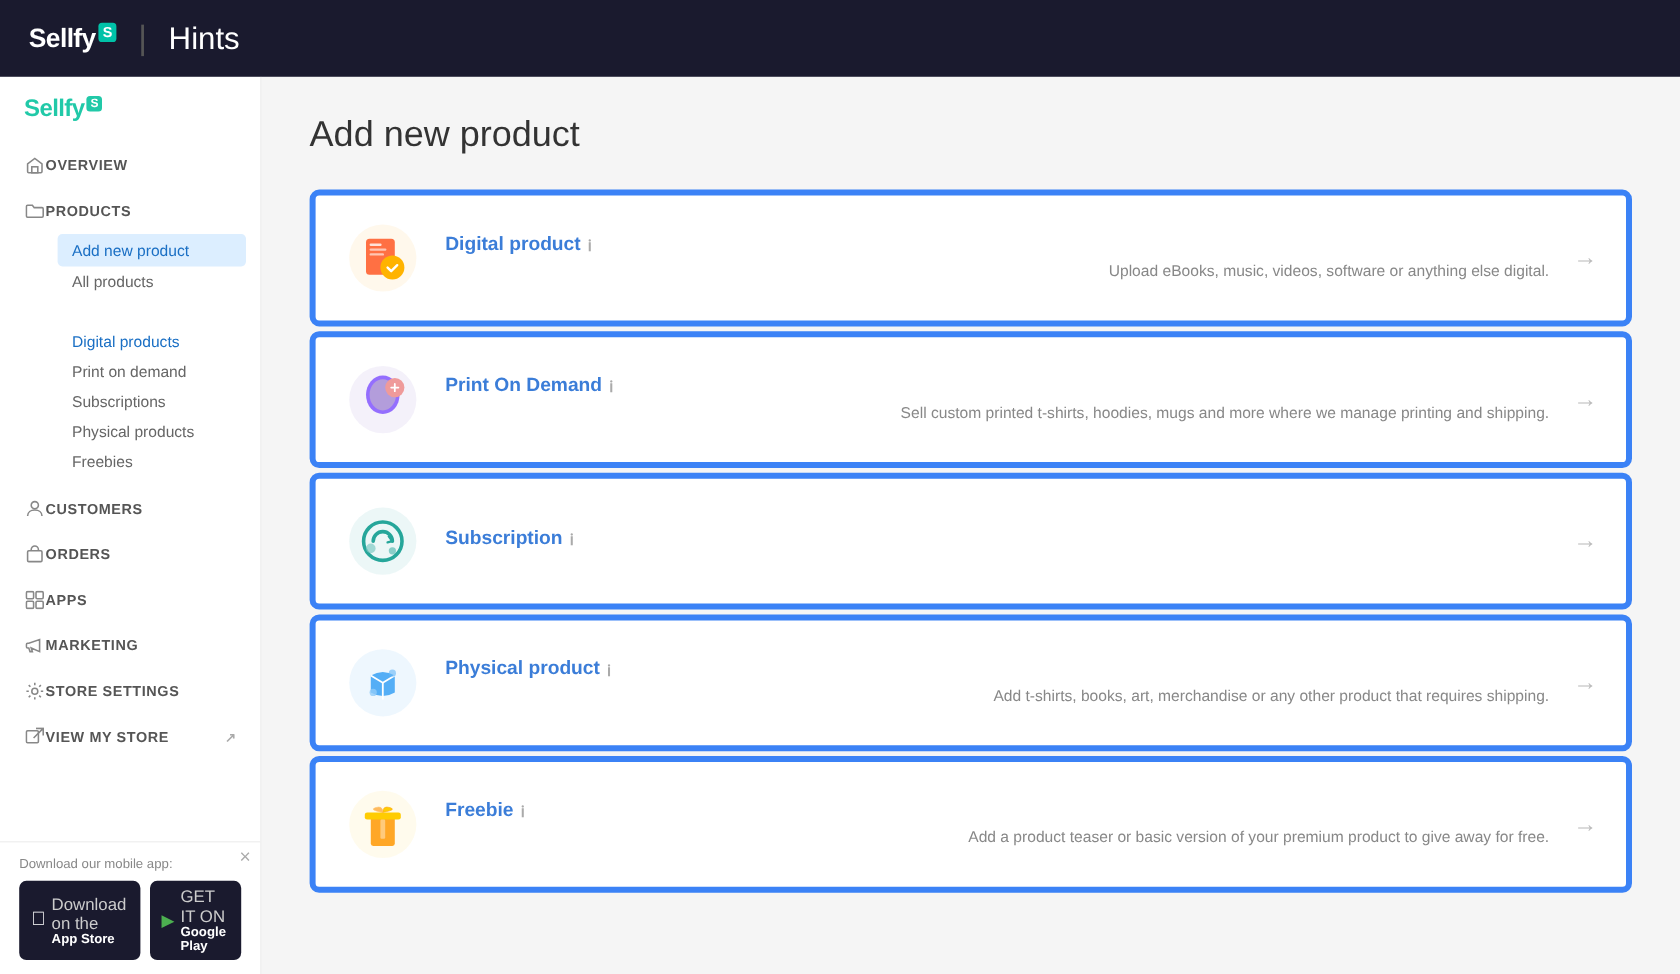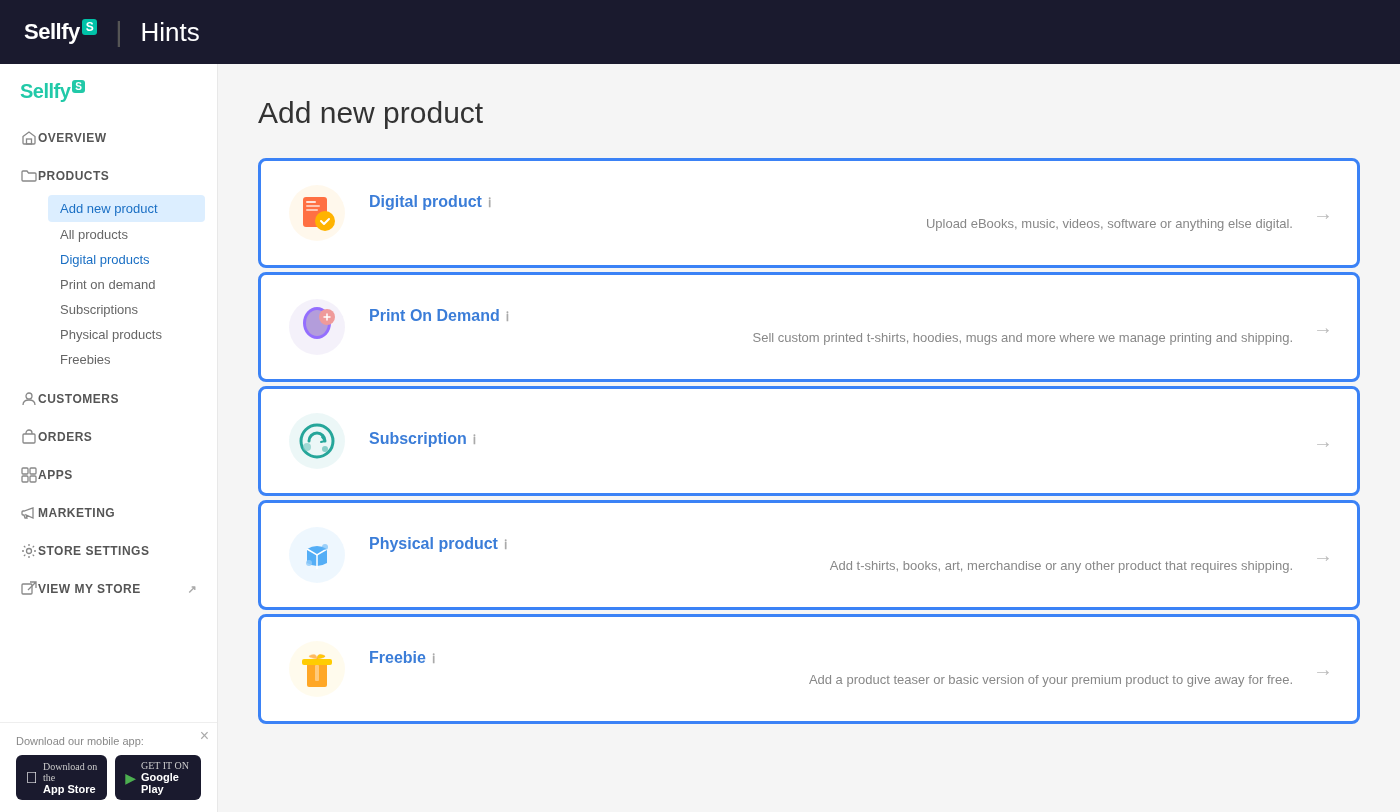--- a/index.html
+++ b/index.html
@@ -125,20 +125,21 @@
       color: #1a6fc4;
       font-weight: 500;
       border-radius: 4px;
       margin-right: 12px;
       padding: 6px 12px;
       display: block;
     }
     .nav-subitem.digital-active {
       color: #1a6fc4;
       font-weight: 500;
+      margin-top: 25px;
     }
 
     
     .mobile-app-section {
       padding: 12px 16px;
       border-top: 1px solid #eee;
     }
     .mobile-app-label {
       font-size: 11px;
       color: #888;
@@ -154,21 +155,21 @@
       padding: 5px 10px;
       display: flex;
       align-items: center;
       gap: 5px;
       cursor: pointer;
     }
     .app-badge-text {
       display: flex;
       flex-direction: column;
     }
-    .app-badge-text .small { font-size: 10px; color: #ccc; font-family: Liberation Serif, serif; }
+    .app-badge-text .small { font-size: 14px; color: #ccc; }
     .app-badge-text .large { font-size: 11px; color: white; font-weight: 600; }
     .close-btn {
       position: absolute;
       top: 4px;
       right: 8px;
       cursor: pointer;
       color: #aaa;
       font-size: 16px;
     }
 
@@ -193,21 +194,21 @@
       gap: 4px;
     }
     .product-card {
       background: white;
       border-radius: 8px;
       padding: 20px 24px;
       display: flex;
       align-items: center;
       gap: 20px;
       cursor: pointer;
-      border: 3px solid #3b82f6;
+      border: 5px solid #3b82f6;
       transition: box-shadow 0.15s;
     }
     .product-card-icon {
       width: 64px;
       height: 64px;
       flex-shrink: 0;
       display: flex;
       align-items: center;
       justify-content: center;
     }

